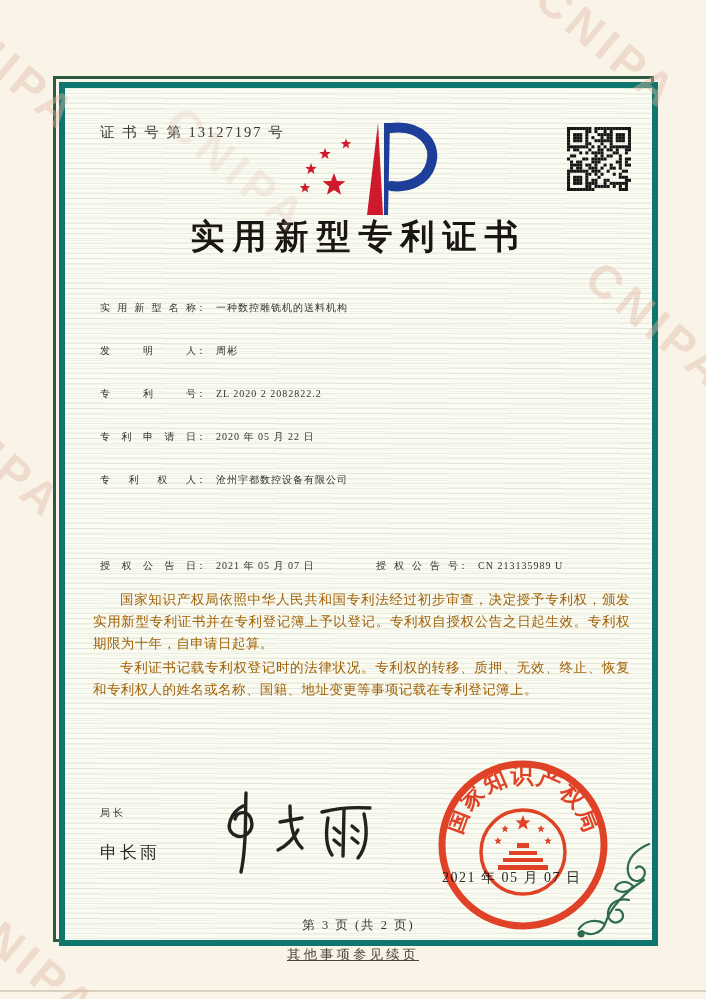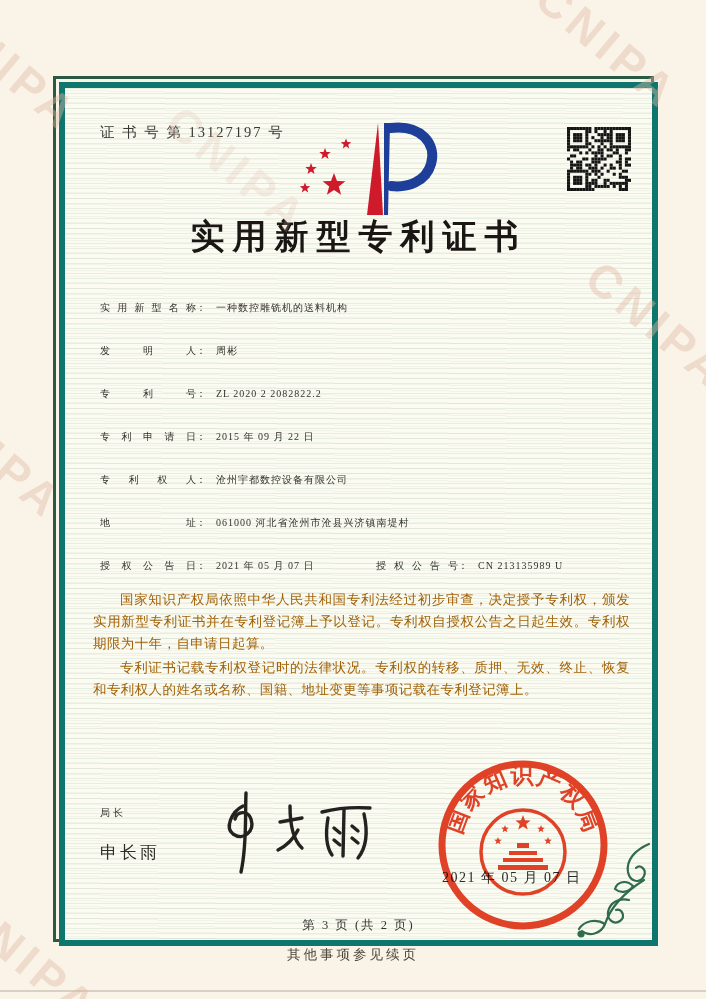--- a/index.html
+++ b/index.html
@@ -51,21 +51,21 @@
       letter-spacing:1.5px;color:#2a2a2a;white-space:nowrap;z-index:2;}
   .seal{position:absolute;left:370px;top:669px;width:176px;height:176px;z-index:3;
       mix-blend-mode:multiply;opacity:.96;}
 
   .ornament{position:absolute;left:508px;top:752px;width:80px;height:102px;z-index:1;}
 
   .page-ind{position:absolute;left:0;top:829px;width:100%;text-align:center;
       font-size:12.5px;letter-spacing:2px;color:#35332d;}
 
   .cont-note{position:absolute;left:0;top:946px;width:100%;text-align:center;
-      font-size:13.5px;letter-spacing:3px;color:#4c463a;z-index:2;}
+      font-size:13.5px;letter-spacing:3px;color:#4c463a;z-index:2;text-decoration:underline;}
   .scan-line{position:absolute;left:0;top:990px;width:100%;height:2px;background:#d8d0c0;z-index:2;}
 </style>
 </head>
 <body>
 
 <div id="page">
 
   <div class="wm" style="left:-40px;top:-8px">CNIPA</div>
   <div class="wm" style="left:560px;top:-30px">CNIPA</div>
   <div class="wm" style="left:610px;top:250px">CNIPA</div>
@@ -337,27 +337,24 @@
       <div class="row" style="top:213px">
         <span class="flabel">实用新型名称</span><span>：</span><span class="fvalue">一种数控雕铣机的送料机构</span>
       </div>
       <div class="row" style="top:256px">
         <span class="flabel">发明人</span><span>：</span><span class="fvalue">周彬</span>
       </div>
       <div class="row" style="top:299px">
         <span class="flabel">专利号</span><span>：</span><span class="fvalue">ZL 2020 2 2082822.2</span>
       </div>
       <div class="row" style="top:342px">
-        <span class="flabel">专利申请日</span><span>：</span><span class="fvalue">2015 年 09 月 22 日</span>
+        <span class="flabel">专利申请日</span><span>：</span><span class="fvalue">2020 年 05 月 22 日</span>
       </div>
       <div class="row" style="top:385px">
         <span class="flabel">专利权人</span><span>：</span><span class="fvalue">沧州宇都数控设备有限公司</span>
-      </div>
-      <div class="row" style="top:428px">
-        <span class="flabel">地址</span><span>：</span><span class="fvalue">061000 河北省沧州市沧县兴济镇南堤村</span>
       </div>
       <div class="row" style="top:471px">
         <span class="flabel">授权公告日</span><span>：</span><span class="fvalue">2021 年 05 月 07 日</span>
         <span class="pair2">
           <span class="flabel">授权公告号</span><span>：</span><span class="fvalue">CN 213135989 U</span>
         </span>
       </div>
 
       <div class="paras">
         <p>国家知识产权局依照中华人民共和国专利法经过初步审查，决定授予专利权，颁发实用新型专利证书并在专利登记簿上予以登记。专利权自授权公告之日起生效。专利权期限为十年，自申请日起算。</p>

